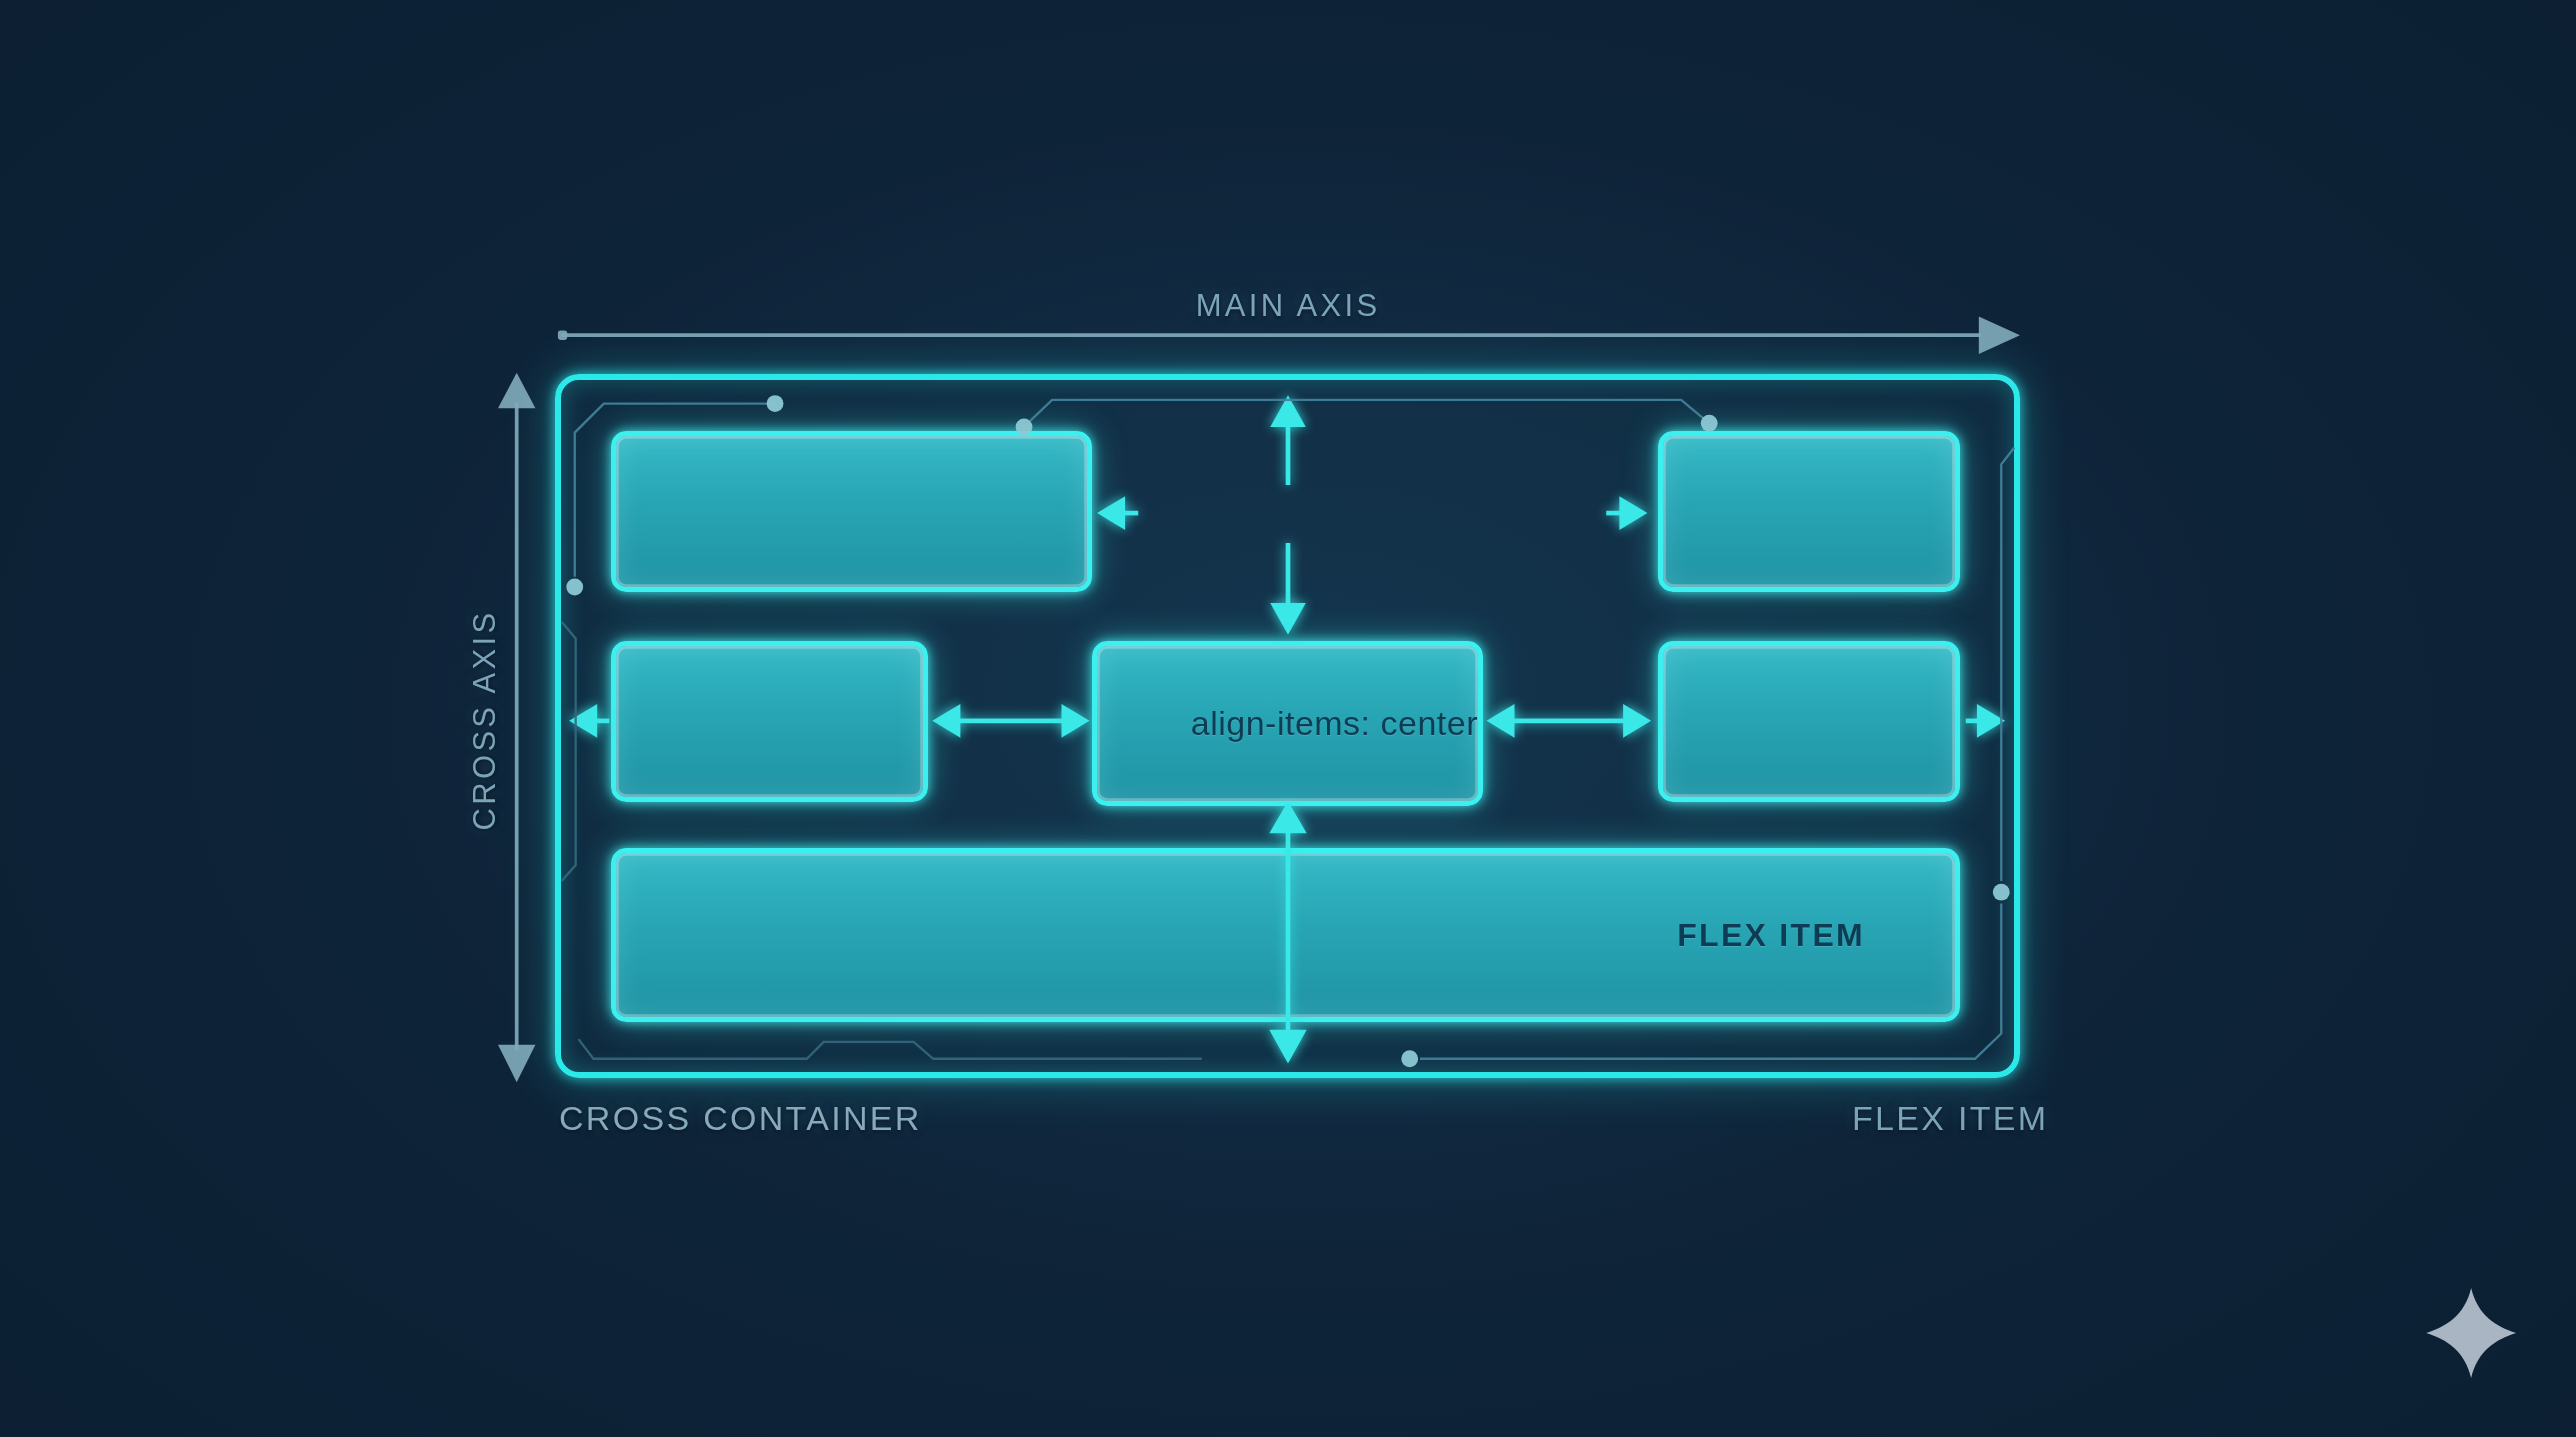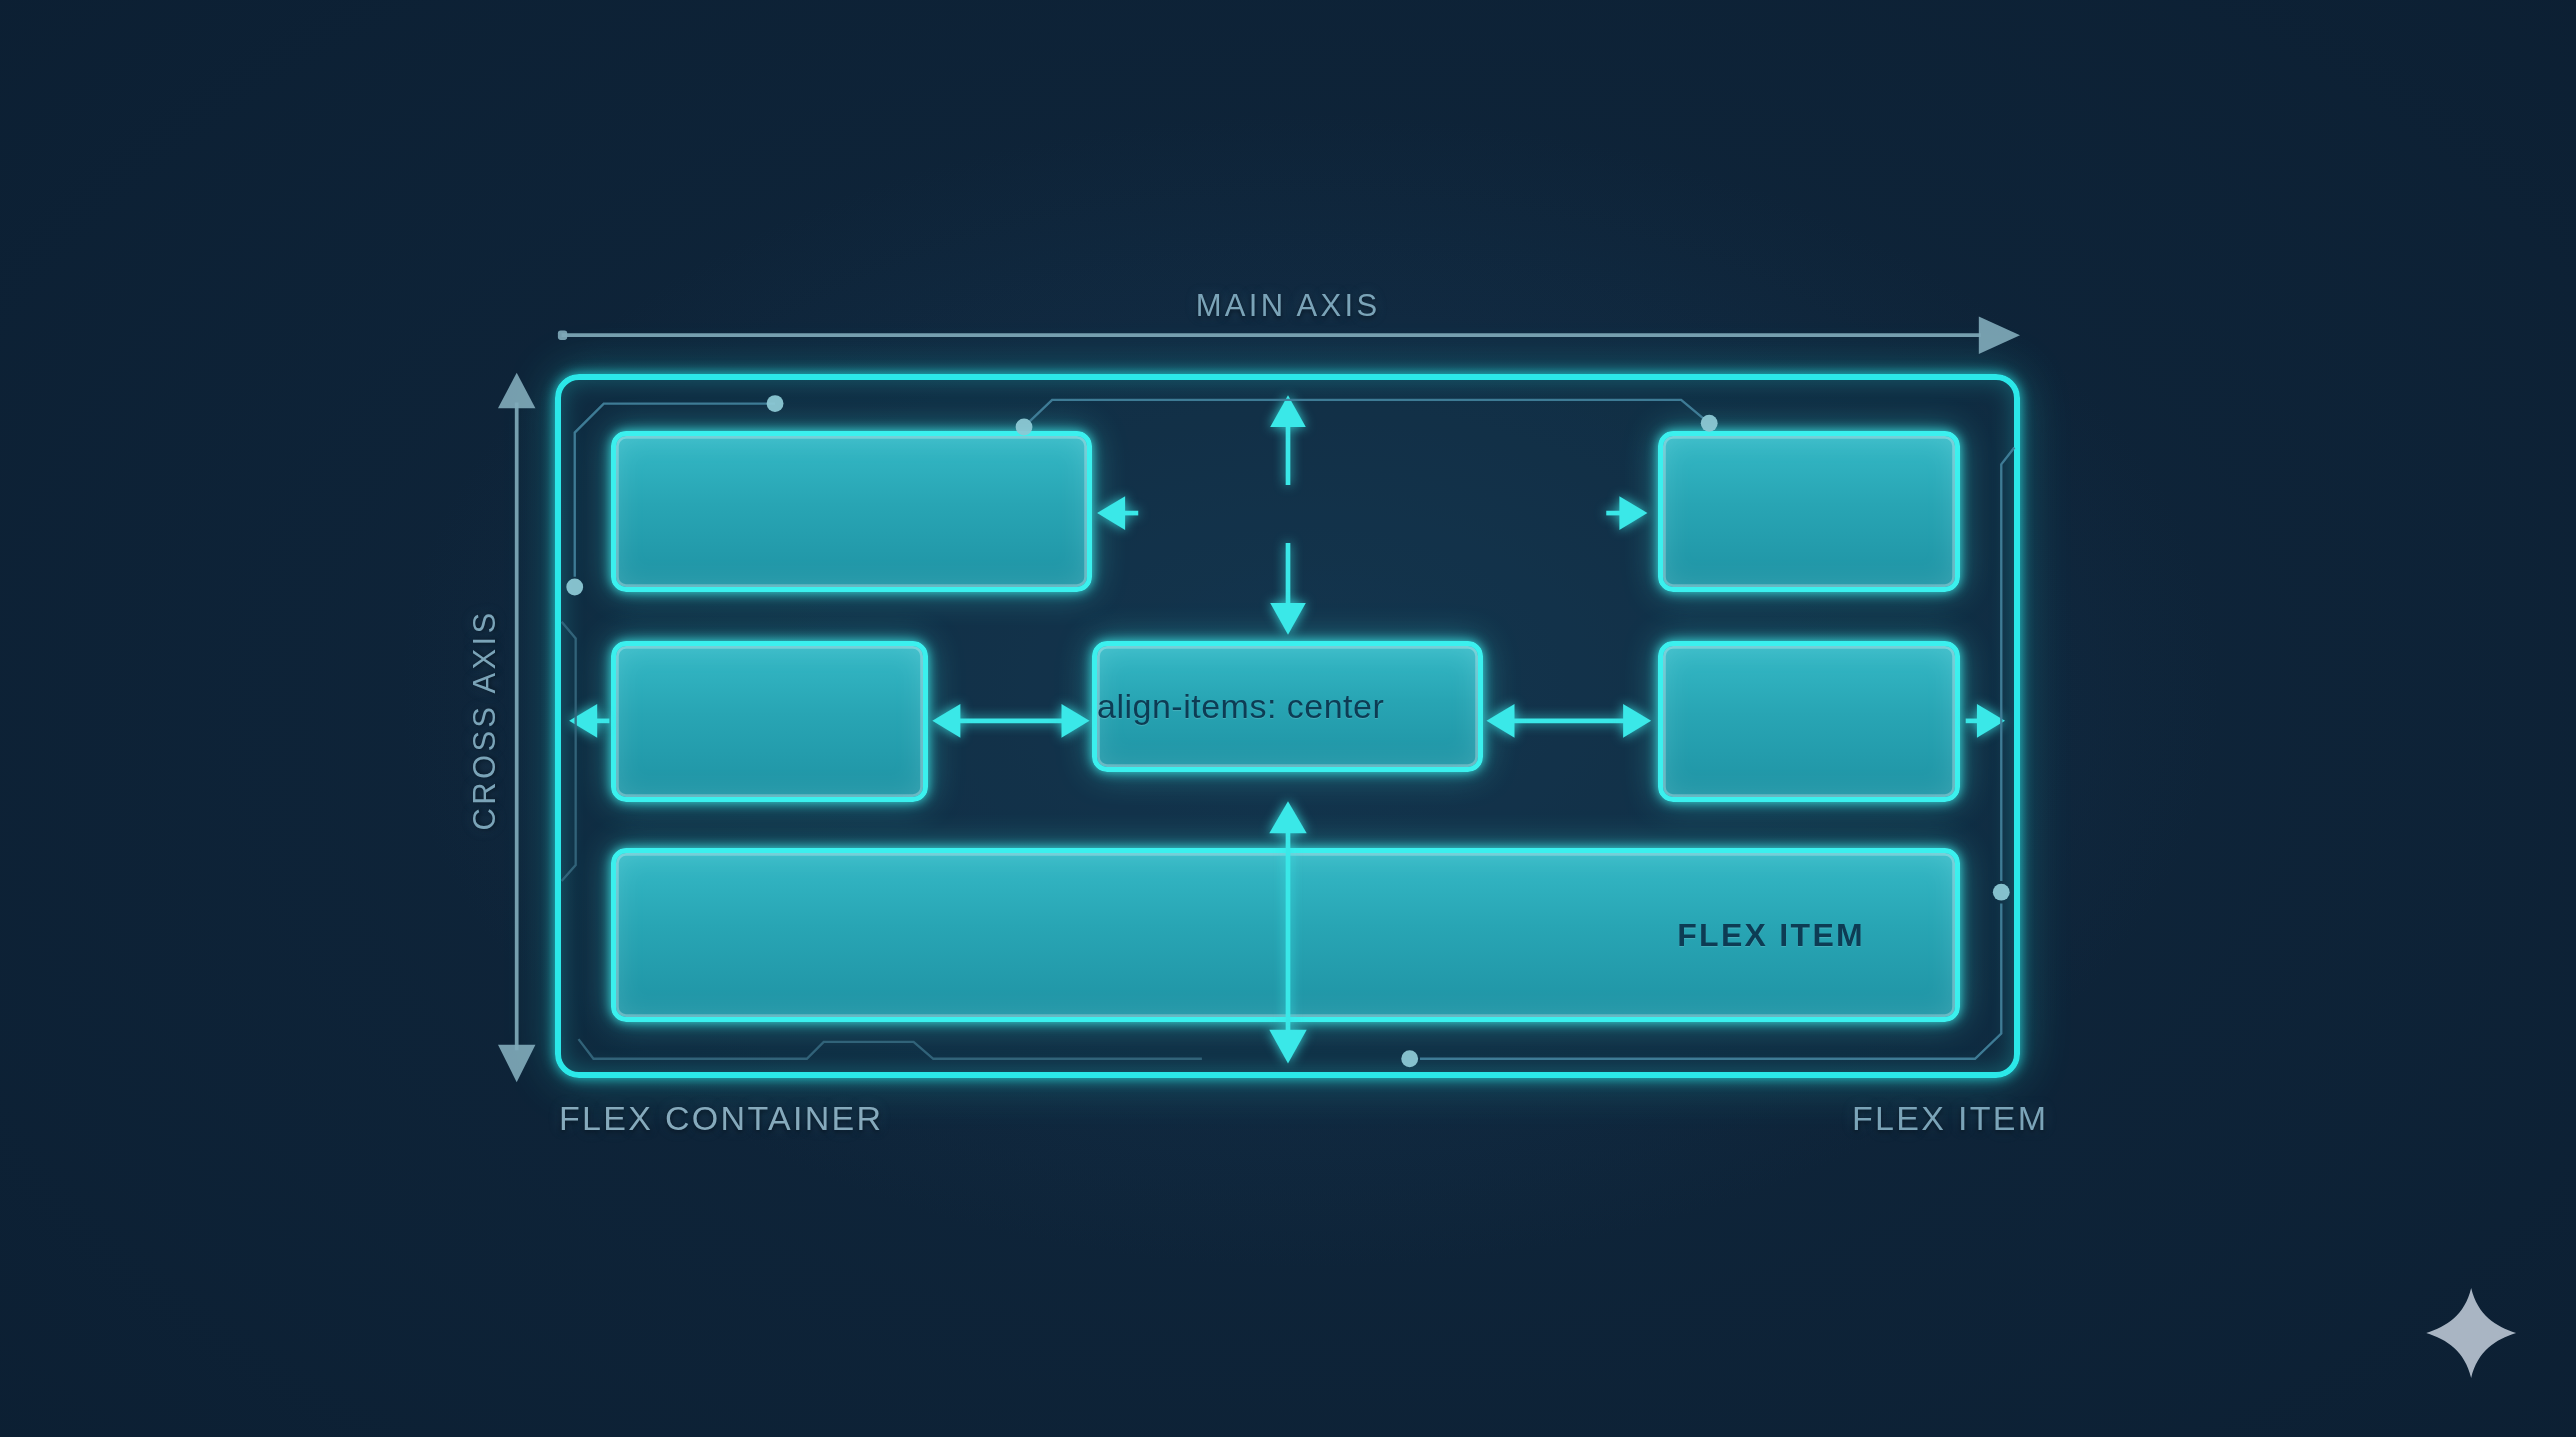--- a/index.html
+++ b/index.html
@@ -26,21 +26,21 @@
   .box{
     position:absolute;box-sizing:border-box;
     border:5.6px solid #3bf0ee;border-radius:15px;
     background:linear-gradient(180deg,#35b9c6 0%,#28a5b4 45%,#1f93a4 100%);
     box-shadow:0 0 11.2px rgba(62,240,238,.9),0 0 34px rgba(62,240,238,.4),
                inset 0 0 0 2.8px rgba(255,255,255,.28), inset 0 0 28px rgba(200,255,255,.18);
   }
   .box-tl{left:611px;top:431px;width:481px;height:161px;}
   .box-tr{left:1658px;top:431px;width:302px;height:161px;}
   .box-ml{left:611px;top:641px;width:317px;height:161px;}
-  .box-mc{left:1092px;top:641px;width:391px;height:131px;display:flex;align-items:center;justify-content:flex-start;}
+  .box-mc{left:1092px;top:641px;width:391px;height:165px;display:flex;align-items:center;justify-content:flex-end;}
   .box-mr{left:1658px;top:641px;width:302px;height:161px;}
   .box-bottom{left:611px;top:848px;width:1349px;height:174px;display:flex;align-items:center;justify-content:flex-end;padding-right:90px;}
   .box-text{
     color:#0d3c54;font-size:34px;font-weight:500;letter-spacing:0.5px;
     text-shadow:0 0.9px 0.9px rgba(255,255,255,.15);
   }
   .box-bottom .box-text{font-size:32px;letter-spacing:2.3px;font-weight:600;}
   
   .muted-label{
     position:absolute;color:#7ba4b8;letter-spacing:3.3px;font-weight:500;
@@ -168,17 +168,17 @@
     </g>
     <g>
       <path class="trace-dim" d="M618,1110 L634,1131 L862,1131 L880,1113 L976,1113 L997,1131 L1284,1131"></path>
     </g>
 
     <path class="sparkle" d="M2640,1376 C2647,1405 2666,1417 2688,1424 C2666,1431 2647,1443 2640,1472
          C2633,1443 2614,1431 2592,1424 C2614,1417 2633,1405 2640,1376 Z"></path>
   </svg>
 
 
-  <div class="muted-label flex-container-label">FLEX CONTAINER</div>
+  <div class="muted-label flex-container-label">CROSS CONTAINER</div>
   <div class="muted-label flex-item-label">FLEX ITEM</div>
 
 </div>
 
 
 </body></html>

